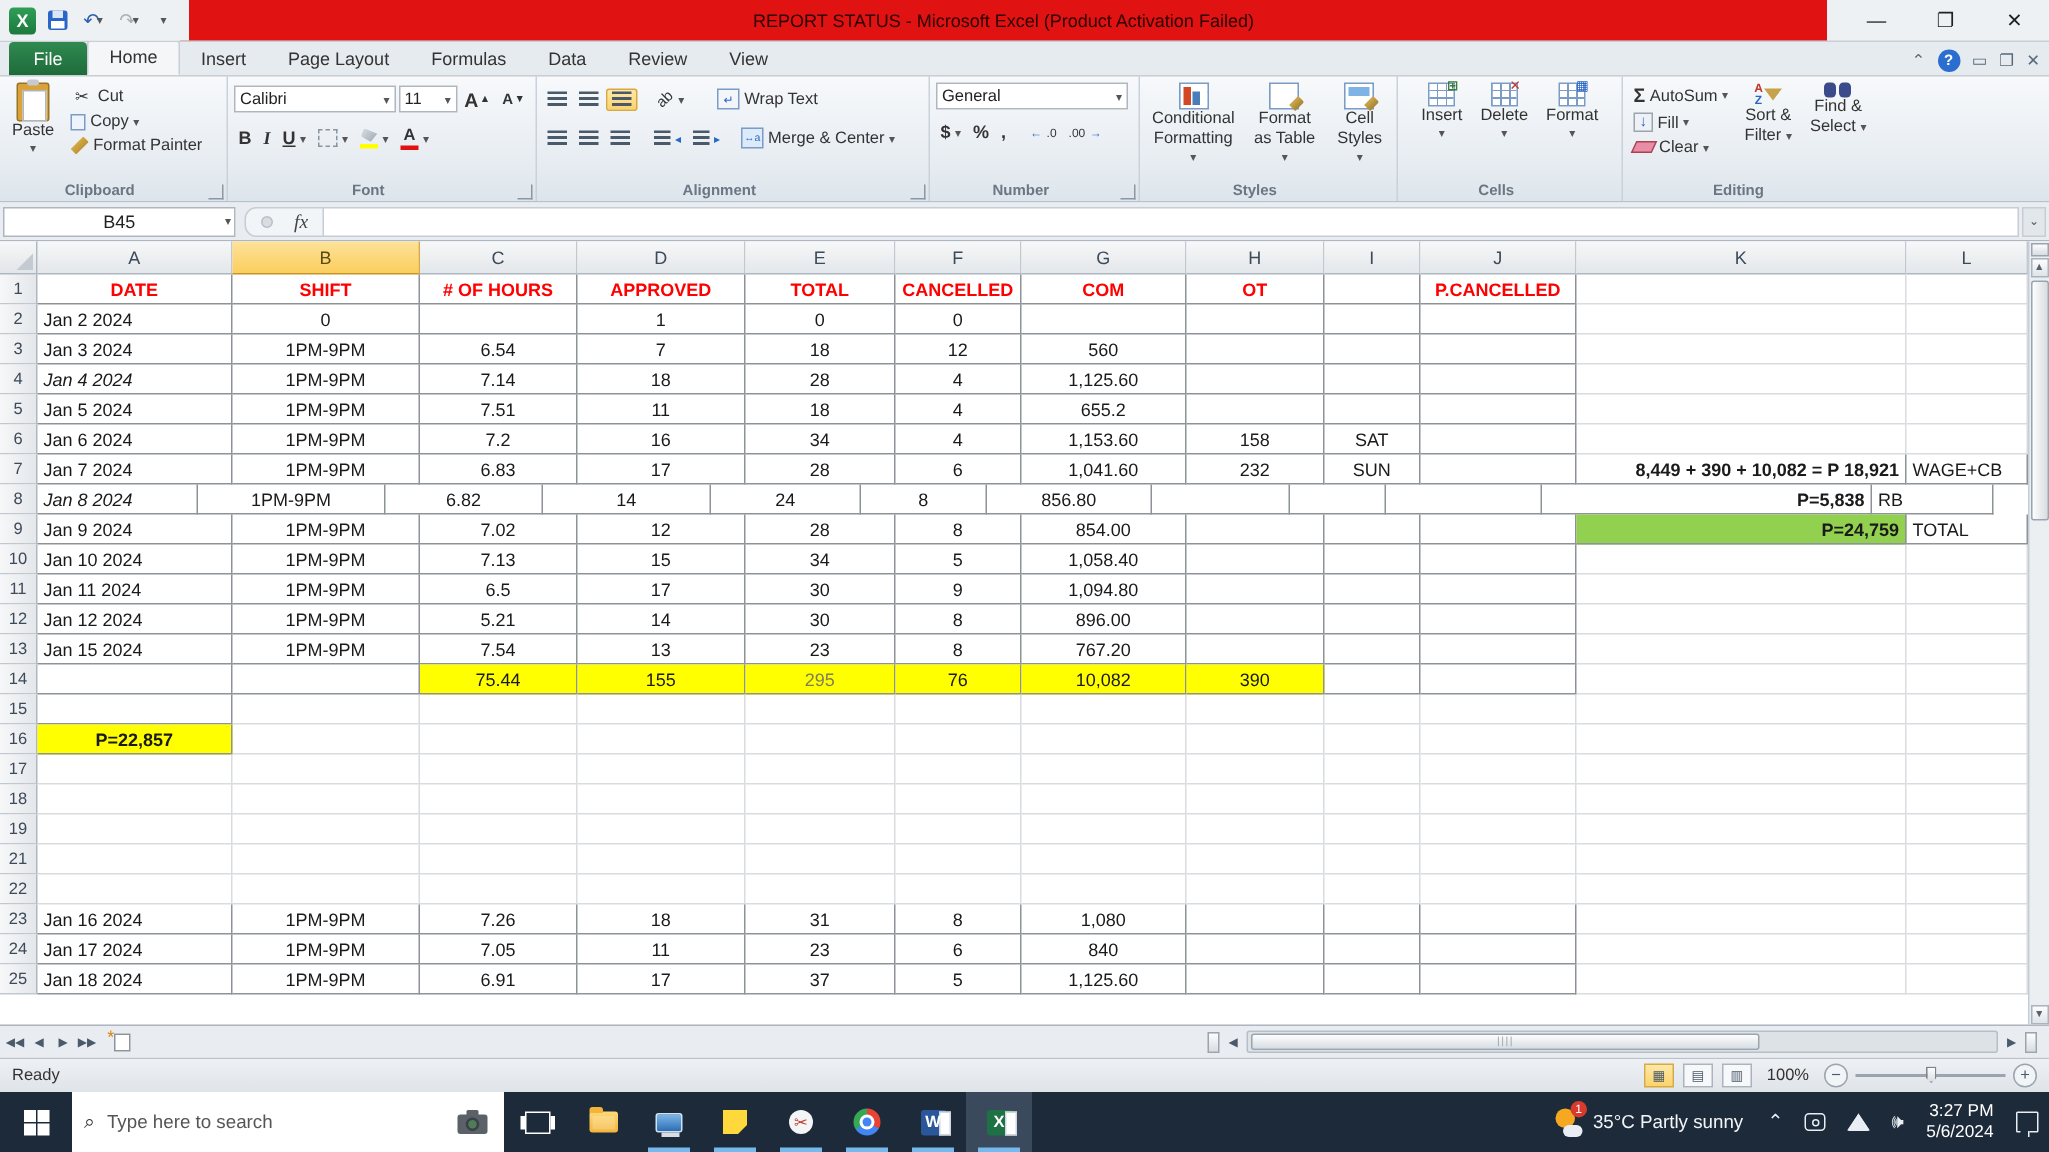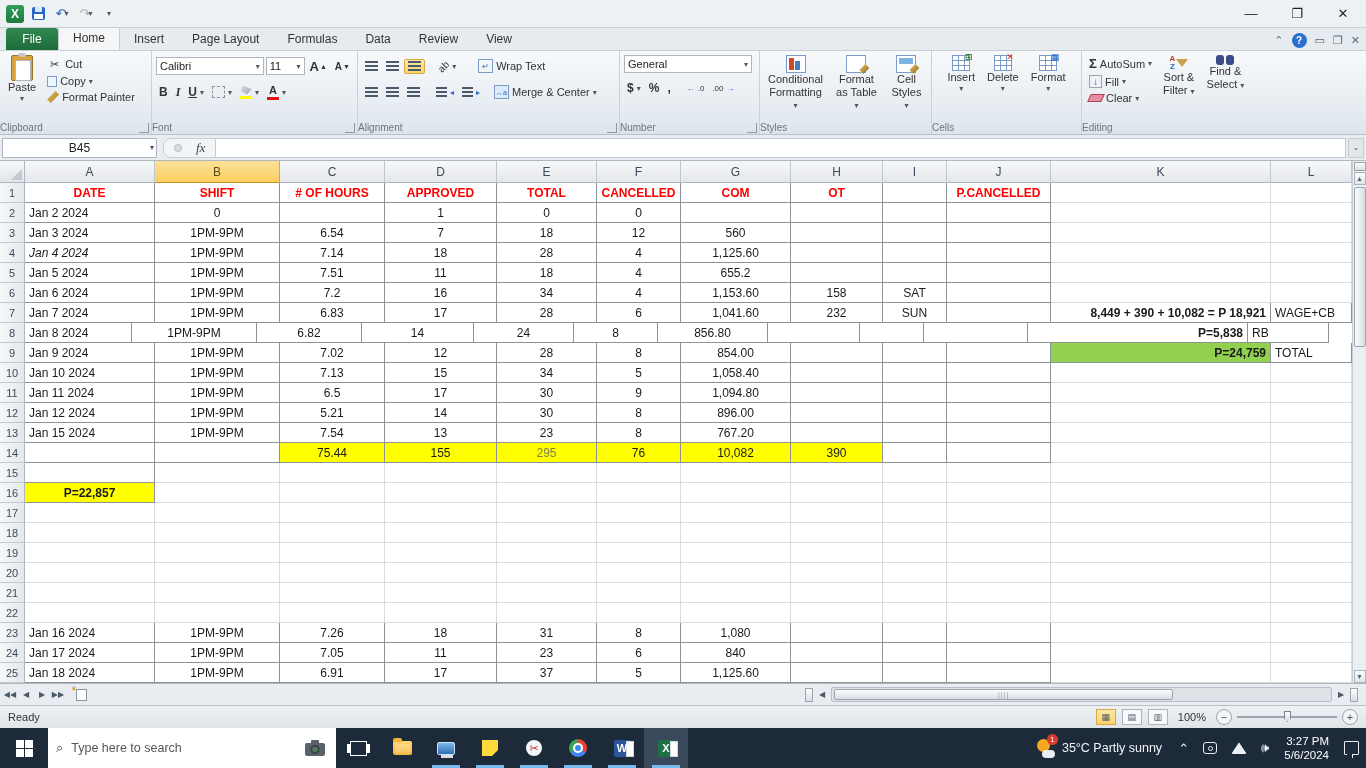--- a/index.html
+++ b/index.html
@@ -27,21 +27,21 @@
   .file-tab { width:52px; height:22px; background:linear-gradient(#2f8a50,#1e6b3a); color:#fff; display:flex; align-items:center; justify-content:center; border-radius:3px 3px 0 0; margin-left:6px; font-size:12px; }
   .rtab { padding:3px 14px 4px 14px; color:#333; font-size:12px; }
   .rtab.active { background:#f4f6f8; border:1px solid #c9ced4; border-bottom:1px solid #f4f6f8; border-radius:2px 2px 0 0; }
   .tabrow-right { position:absolute; right:6px; bottom:2px; display:flex; align-items:center; gap:8px; }
   .mini-ctl { color:#5a6a7a; font-size:11px; }
   .help-circle { width:15px; height:15px; border-radius:50%; background:#2a6fd0; color:#fff; font-size:10px; font-weight:bold; display:flex; align-items:center; justify-content:center; }
 
   
   .ribbon { height:84px; background:linear-gradient(#f7f9fb,#e9eef3 60%,#dde5ec); display:flex; border-bottom:1px solid #b9c2cb; }
   .rgroup { position:relative; border-right:1px solid #c9d2da; display:flex; flex-direction:column; padding:2px 4px 14px 4px; }
-  .rgroup-label { position:absolute; bottom:1px; left:0; right:18px; font-size:10px; color:#6b7684; }
+  .rgroup-label { position:absolute; bottom:1px; left:0; right:18px; text-align:center; font-size:10px; color:#6b7684;font-weight:bold; }
   .launcher { position:absolute; bottom:1px; right:2px; width:10px; height:10px; border-left:1px solid #8b97a3; border-top:1px solid #8b97a3; transform:rotate(180deg); font-size:7px; color:#6b7684; }
   .rg-body { display:flex; flex:1; gap:4px; }
   .bigbtn { display:flex; flex-direction:column; align-items:center; justify-content:flex-start; padding:2px 4px; font-size:11px; color:#333; text-align:center; line-height:1.15; }
   .smallrow { display:flex; align-items:center; gap:2px; height:22px; }
   .smallbtn { display:flex; align-items:center; gap:3px; font-size:11px; color:#333; padding:1px 3px; border-radius:2px; }
   .sb-icon { width:15px; height:14px; display:flex; align-items:center; justify-content:center; font-size:11px; }
   .drop { font-size:8px; color:#555; }
   .clipboard-icon { width:22px; height:26px; background:#d8a33c; border:1px solid #9a7424; border-radius:2px; position:relative; }
   .clipboard-icon::before { content:""; position:absolute; left:3px; top:4px; width:14px; height:19px; background:#fff; border:1px solid #b0b6bc; }
   .clipboard-icon::after { content:""; position:absolute; left:6px; top:-3px; width:8px; height:4px; background:#c6c9cd; border-radius:2px; }
@@ -194,20 +194,23 @@
           <span class="tiny-drop">▾</span>
         </div>
       <div class="qat-btn disabled">
           <span>↷</span>
           <span class="tiny-drop">▾</span>
         </div>
       <div class="qat-btn">
           <span class="tiny-drop">▾</span>
         </div>
     </div>
+    <div class="title-band">
+      <span class="title-text">REPORT STATUS  -  Microsoft Excel (Product Activation Failed)</span>
+    </div>
     <div class="win-controls">
       <div class="win-btn">—</div>
       <div class="win-btn">❐</div>
       <div class="win-btn">✕</div>
     </div>
   </div>
 
   <div class="tabrow">
     <div class="file-tab">File</div>
     <div class="rtab active">Home</div>
@@ -606,21 +609,21 @@
           <div class="cell dk" style="width: 84px;">6</div>
           <div class="cell dk" style="width: 110px;">1,041.60</div>
           <div class="cell dk" style="width: 92px;">232</div>
           <div class="cell dk" style="width: 64px;">SUN</div>
           <div class="cell dk" style="width: 104px;"></div>
           <div class="cell dk ar" style="width: 220px;">8,449 + 390 + 10,082 = P 18,921</div>
           <div class="cell dk al" style="width: 81px;">WAGE+CB</div>
         </div>
         <div class="grid-row">
           <div class="rowhdr">8</div>
-          <div class="cell dk al" style="width: 107px;">Jan 8 2024</div>
+          <div class="cell dk al" style="width: 107px; font-style: italic;">Jan 8 2024</div>
           <div class="cell dk" style="width: 125px;">1PM-9PM</div>
           <div class="cell dk" style="width: 105px;">6.82</div>
           <div class="cell dk" style="width: 112px;">14</div>
           <div class="cell dk" style="width: 100px;">24</div>
           <div class="cell dk" style="width: 84px;">8</div>
           <div class="cell dk" style="width: 110px;">856.80</div>
           <div class="cell dk" style="width: 92px;"></div>
           <div class="cell dk" style="width: 64px;"></div>
           <div class="cell dk" style="width: 104px;"></div>
           <div class="cell dk ar" style="width: 220px;">P=5,838</div>
@@ -771,35 +774,20 @@
           <div class="cell" style="width: 84px;"></div>
           <div class="cell" style="width: 110px;"></div>
           <div class="cell" style="width: 92px;"></div>
           <div class="cell" style="width: 64px;"></div>
           <div class="cell" style="width: 104px;"></div>
           <div class="cell ar" style="width: 220px;"></div>
           <div class="cell al" style="width: 81px;"></div>
         </div>
         <div class="grid-row">
           <div class="rowhdr">19</div>
-          <div class="cell al" style="width: 130px;"></div>
-          <div class="cell" style="width: 125px;"></div>
-          <div class="cell" style="width: 105px;"></div>
-          <div class="cell" style="width: 112px;"></div>
-          <div class="cell" style="width: 100px;"></div>
-          <div class="cell" style="width: 84px;"></div>
-          <div class="cell" style="width: 110px;"></div>
-          <div class="cell" style="width: 92px;"></div>
-          <div class="cell" style="width: 64px;"></div>
-          <div class="cell" style="width: 104px;"></div>
-          <div class="cell ar" style="width: 220px;"></div>
-          <div class="cell al" style="width: 81px;"></div>
-        </div>
-        <div class="grid-row">
-          <div class="rowhdr">20</div>
           <div class="cell al" style="width: 130px;"></div>
           <div class="cell" style="width: 125px;"></div>
           <div class="cell" style="width: 105px;"></div>
           <div class="cell" style="width: 112px;"></div>
           <div class="cell" style="width: 100px;"></div>
           <div class="cell" style="width: 84px;"></div>
           <div class="cell" style="width: 110px;"></div>
           <div class="cell" style="width: 92px;"></div>
           <div class="cell" style="width: 64px;"></div>
           <div class="cell" style="width: 104px;"></div>

